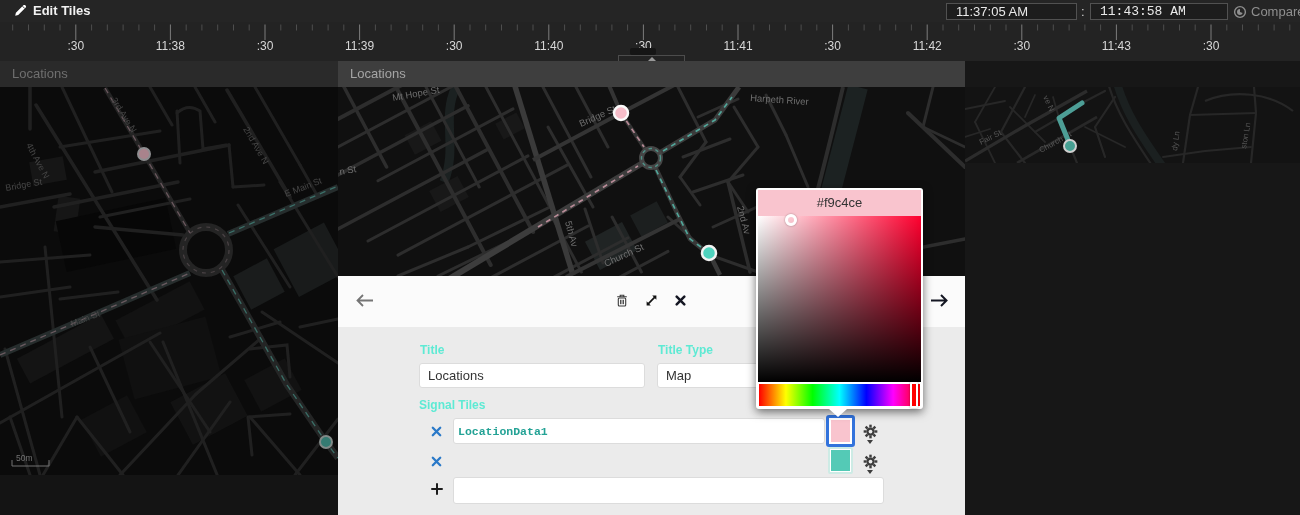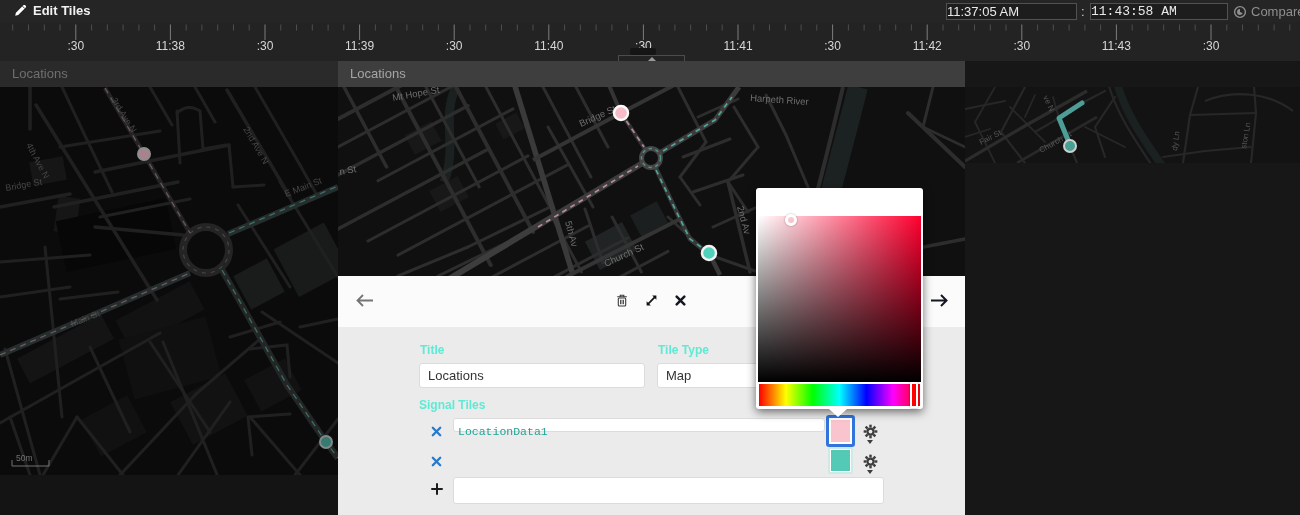--- a/index.html
+++ b/index.html
@@ -2,21 +2,21 @@
 <html><head>
 <meta charset="utf-8">
 <style>
 * { margin:0; padding:0; box-sizing:border-box; }
 html,body { width:1300px; height:515px; overflow:hidden; background:#141414; font-family:"Liberation Sans", sans-serif; }
 #app { position:relative; width:1300px; height:515px; }
 .abs { position:absolute; }
 #topbar { left:0; top:0; width:1300px; height:22px; background:#252525; }
 #edittiles { left:14px; top:0; height:22px; line-height:22px; color:#f1f1f1; font-size:13px; font-weight:600; }
 #edittiles svg { vertical-align:-2px; margin-right:6px; }
-.timein { top:3px; height:17px; background:#1d1d1d; border:1px solid #515151; color:#e9e9e9; font-size:13px; line-height:15px; }
+.timein { top:3px; height:17px; background:#1d1d1d; border:1px solid #515151; color:#e9e9e9; font-size:13px; line-height:15px; padding-left:9px; }
 #colon { left:1081px; top:3px; color:#cfcfcf; font-size:13px; line-height:17px; }
 #compare { left:1233px; top:2px; color:#8f8f8f; font-size:13px; line-height:19px; white-space:nowrap; }
 #compare svg { vertical-align:-2.5px; margin-right:4px; }
 #rulerbg { left:0; top:22px; width:1300px; height:39px; background:#232323; }
 #ruler { left:0; top:22px; }
 #tabhandle { left:618px; top:55px; width:67px; height:7px; background:#232323; border:1px solid #4c4c4c; }
 #tabhandle .tri { position:absolute; left:29px; top:1px; width:0; height:0; border-left:4px solid transparent; border-right:4px solid transparent; border-bottom:4px solid #999; }
 #tabblip { left:630px; top:48px; width:26px; height:7px; background:#151515; border-radius:2px; }
 .hdr { height:26px; font-size:13px; line-height:26px; padding-left:12px; }
 #hdrL { left:0; top:61px; width:338px; background:#2a2a2a; color:#6f6f6f; }
@@ -411,28 +411,28 @@
   <svg class="ticon" style="left:675px;top:295px;" width="11" height="11" viewBox="0 0 11 11">
       <path d="M1.7 1.7 9.3 9.3M9.3 1.7 1.7 9.3" stroke="#141622" stroke-width="2.5" stroke-linecap="round"></path>
     </svg>
   <svg class="ticon" style="left:930px;top:294px;" width="18" height="13" viewBox="0 0 18 13">
       <path d="M1 6.5h15.5M11 1l5.5 5.5L11 12" fill="none" stroke="#141622" stroke-width="2"></path>
     </svg>
 
   <div id="form" class="abs"></div>
   <div class="flabel" style="left:420px;top:343px;">Title</div>
   <div class="finput" style="left:419px;top:363px;width:226px;height:25px;line-height:23px;padding-left:8px;">Locations</div>
-  <div class="flabel" style="left:658px;top:343px;">Tile Type</div>
+  <div class="flabel" style="left:658px;top:343px;">Title Type</div>
   <div class="finput" style="left:657px;top:363px;width:227px;height:25px;line-height:23px;padding-left:8px;">Map</div>
   <div class="flabel" style="left:419px;top:398px;">Signal Tiles</div>
 
   <svg class="ticon" style="left:431px;top:426px;" width="11" height="11" viewBox="0 0 11 11">
       <path d="M1.8 1.8 9.2 9.2M9.2 1.8 1.8 9.2" stroke="#2a79c8" stroke-width="2.3" stroke-linecap="round"></path>
     </svg>
-  <div class="finput mono" style="left:453px;top:418px;width:372px;height:14px;line-height:25px;padding-left:4px;">LocationData1</div>
+  <div class="finput mono" style="left:453px;top:418px;width:372px;height:26px;line-height:25px;padding-left:4px;font-weight:bold;">LocationData1</div>
   <div id="swatch1" class="abs">
       <div class="inner"></div>
     </div>
   <svg class="ticon" style="left:863px;top:424px;" width="15" height="15" viewBox="-8 -8 16 16">
       <g fill="#3d3d3d">
         <rect x="-1.3" y="-7.3" width="2.6" height="3"></rect>
         <rect x="-1.3" y="4.3" width="2.6" height="3"></rect>
         <rect x="-7.3" y="-1.3" width="3" height="2.6"></rect>
         <rect x="4.3" y="-1.3" width="3" height="2.6"></rect>
         <g transform="rotate(45)">
@@ -470,19 +470,20 @@
       <circle r="2" fill="#ebebeb"></circle>
     </svg>
   <div class="gearcaret" style="left:867px;top:470px;"></div>
 
   <svg class="ticon" style="left:431px;top:483px;" width="12" height="12" viewBox="0 0 12 12">
       <path d="M6 1v10M1 6h10" stroke="#1c1c1c" stroke-width="2" stroke-linecap="round"></path>
     </svg>
   <div class="finput" style="left:453px;top:477px;width:431px;height:27px;"></div>
 
   <div id="picker" class="abs">
+    <div id="pickhead">#f9c4ce</div>
     <div id="satarea"></div>
     <div id="sathandle"></div>
     <div id="huebar"></div>
     <div id="huehandle"></div>
     <div id="pickptr"></div>
   </div>
 </div>
 
 </body></html>

